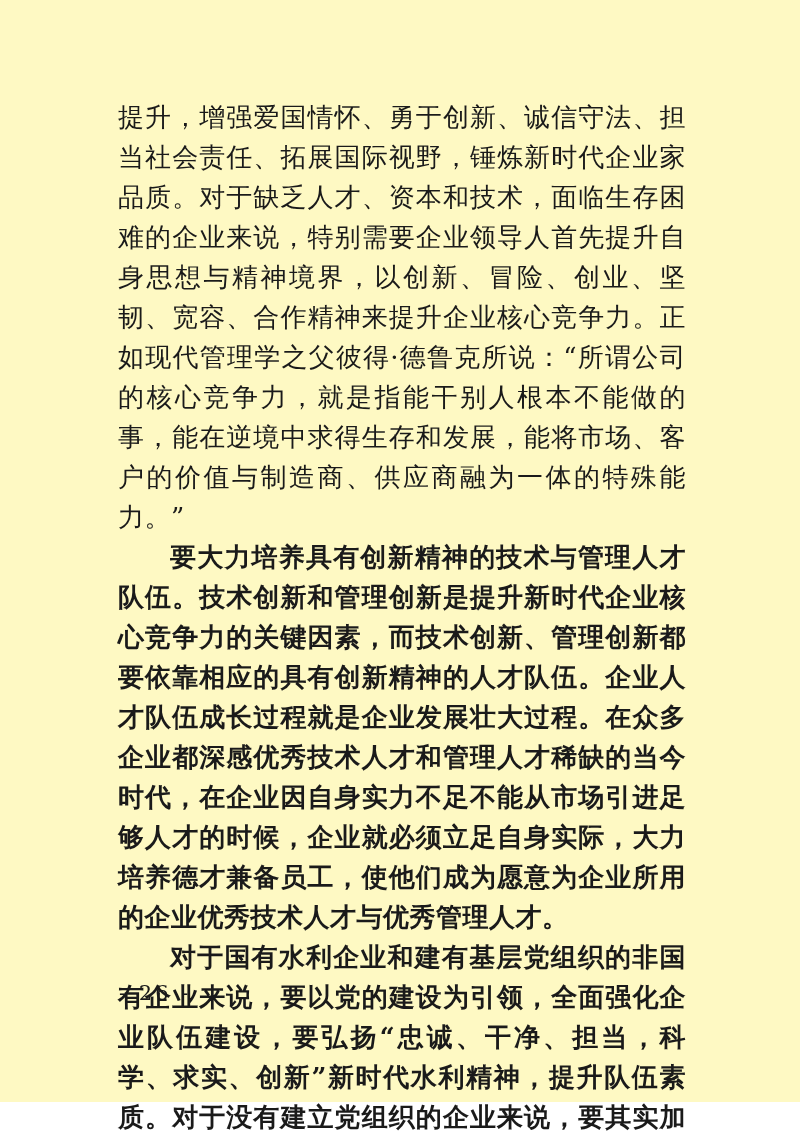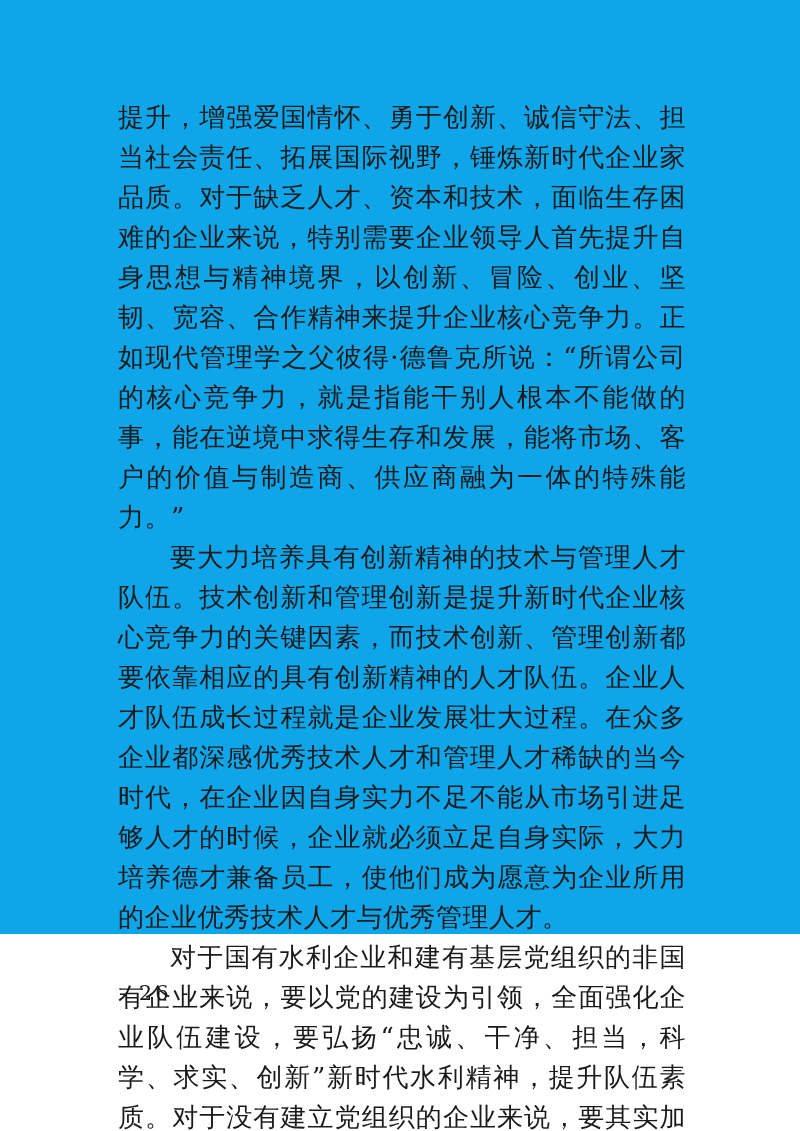--- a/index.html
+++ b/index.html
@@ -6,42 +6,43 @@
     margin: 0;
     padding: 0;
     width: 800px;
     height: 1131px;
     background: #ffffff;
     overflow: hidden;
   }
   .page {
     position: relative;
     width: 800px;
-    height: 934px;
-    background: #0ea5e9;
+    height: 1102px;
+    background: #fef9c3;
     font-family: "DejaVu Serif", "Liberation Serif", serif;
   }
   .text-block {
     position: absolute;
     left: 118px;
     top: 97px;
     width: 568px;
   }
   .para {
     margin: 0;
     font-size: 26px;
     line-height: 40px;
     color: #1a1a1a;
     text-align: justify;
     text-justify: inter-ideograph;
     letter-spacing: 0.5px;
     word-break: break-all;
   }
   .para.indent {
     text-indent: 2em;
+    font-weight: bold;
   }
   .page-footer {
     position: absolute;
     left: 119px;
     top: 980px;
     font-size: 21px;
     line-height: 26px;
     color: #1a1a1a;
     letter-spacing: 3px;
     font-family: "DejaVu Serif", "Liberation Serif", serif;

